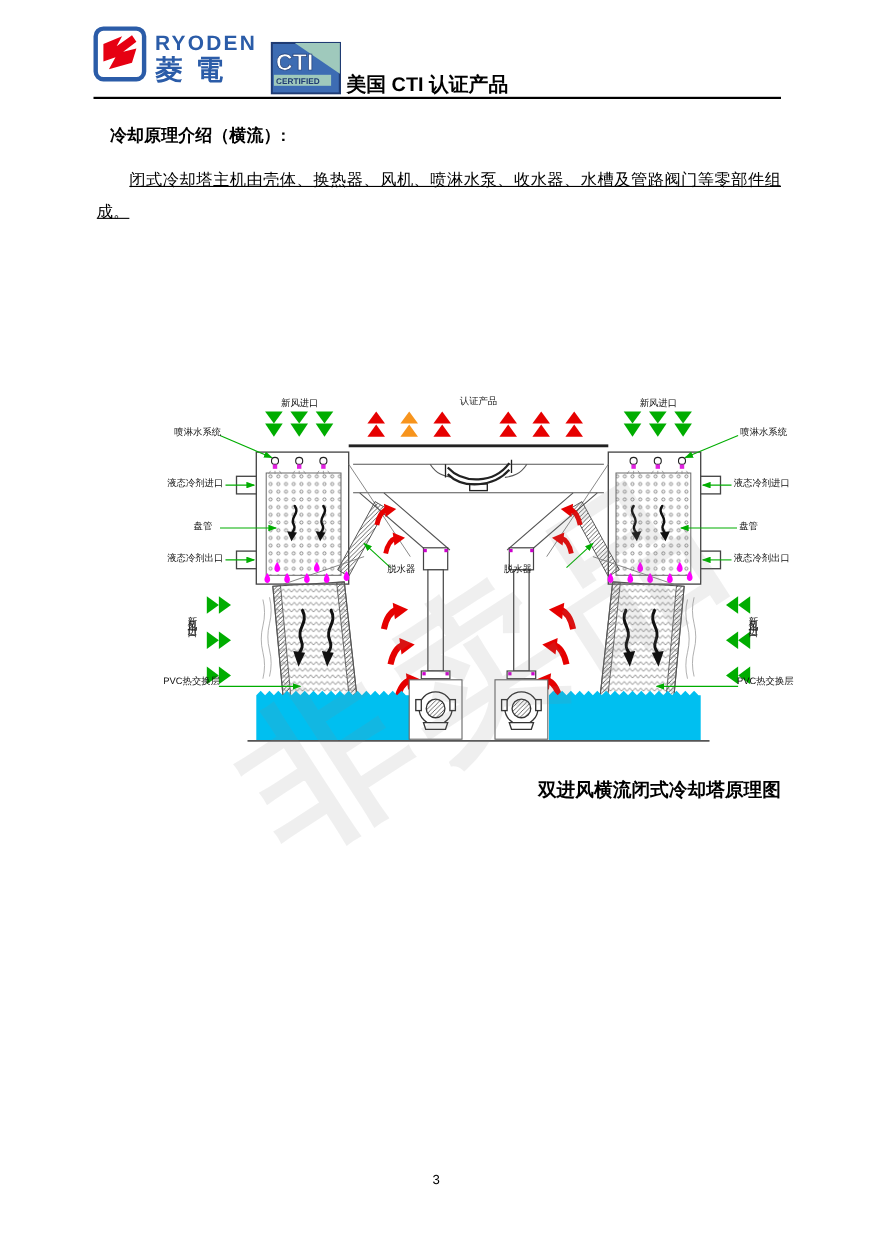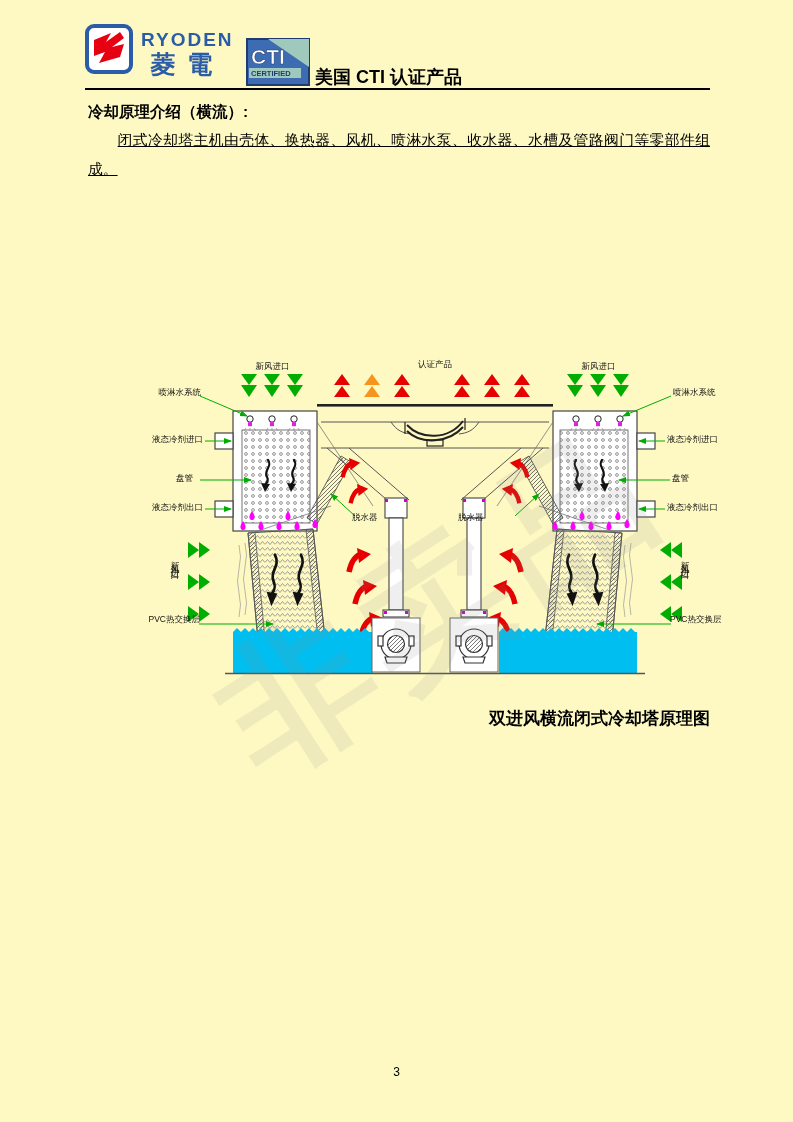--- a/index.html
+++ b/index.html
@@ -1,31 +1,31 @@
 <!DOCTYPE html>
 <html><head>
 <meta charset="utf-8">
 <style>
   html,body{margin:0;padding:0;background:#888;}
   .page{
-    position:relative;width:793px;height:1122px;background:#fef9c3;margin:0 auto;
+    position:relative;width:793px;height:1122px;background:#ffffff;margin:0 auto;
     font-family:"Liberation Sans","DejaVu Sans",sans-serif;color:#000;overflow:hidden;
   }
   
   .hdr-rule{position:absolute;left:85px;top:88px;width:625px;height:2px;background:#000;}
   .ryoden{position:absolute;left:85px;top:24px;display:flex;align-items:flex-start;}
   .ryoden-box{width:48px;height:50px;border:4px solid #2B5CA8;border-radius:9px;background:#fff;box-sizing:border-box;}
   .ryoden-words{margin-left:8px;line-height:1;}
   .ryoden-name{font-size:19px;font-weight:bold;color:#2B5CA8;letter-spacing:2px;margin-top:6px;}
-  .ryoden-cjk{font-size:25px;font-weight:bold;color:#2B5CA8;letter-spacing:12px;margin-top:3px;text-align:center;}
+  .ryoden-cjk{font-size:25px;font-weight:bold;color:#2B5CA8;letter-spacing:12px;margin-top:3px;}
   .cti{position:absolute;left:246px;top:38px;}
   .cert-text{position:absolute;left:315px;top:65px;font-size:18px;font-weight:bold;}
   
   .bodytext{position:absolute;left:88px;top:97px;width:622px;font-size:14.8px;line-height:29.2px;}
-  .bodytext h1{font-size:15.5px;font-weight:bold;margin:0;line-height:29px;}
+  .bodytext h1{font-size:15.5px;font-weight:bold;margin:12px;line-height:29px;}
   .bodytext p{margin:0;text-indent:2em;text-align:justify;text-decoration:underline;}
   
   .diagram-svg{position:absolute;left:145px;top:360px;}
   .dlabel{position:absolute;font-size:8.5px;color:#111;line-height:10px;white-space:nowrap;}
   .c{text-align:center;} .r{text-align:right;} 
   .vlabel{position:absolute;writing-mode:vertical-rl;text-orientation:upright;font-size:9px;letter-spacing:4px;color:#111;}
   .watermark{
     position:absolute;left:140px;top:390px;width:600px;height:430px;
     display:flex;align-items:center;justify-content:center;
     transform:rotate(-33deg);font-size:150px;font-weight:bold;color:#8a8a8a;

